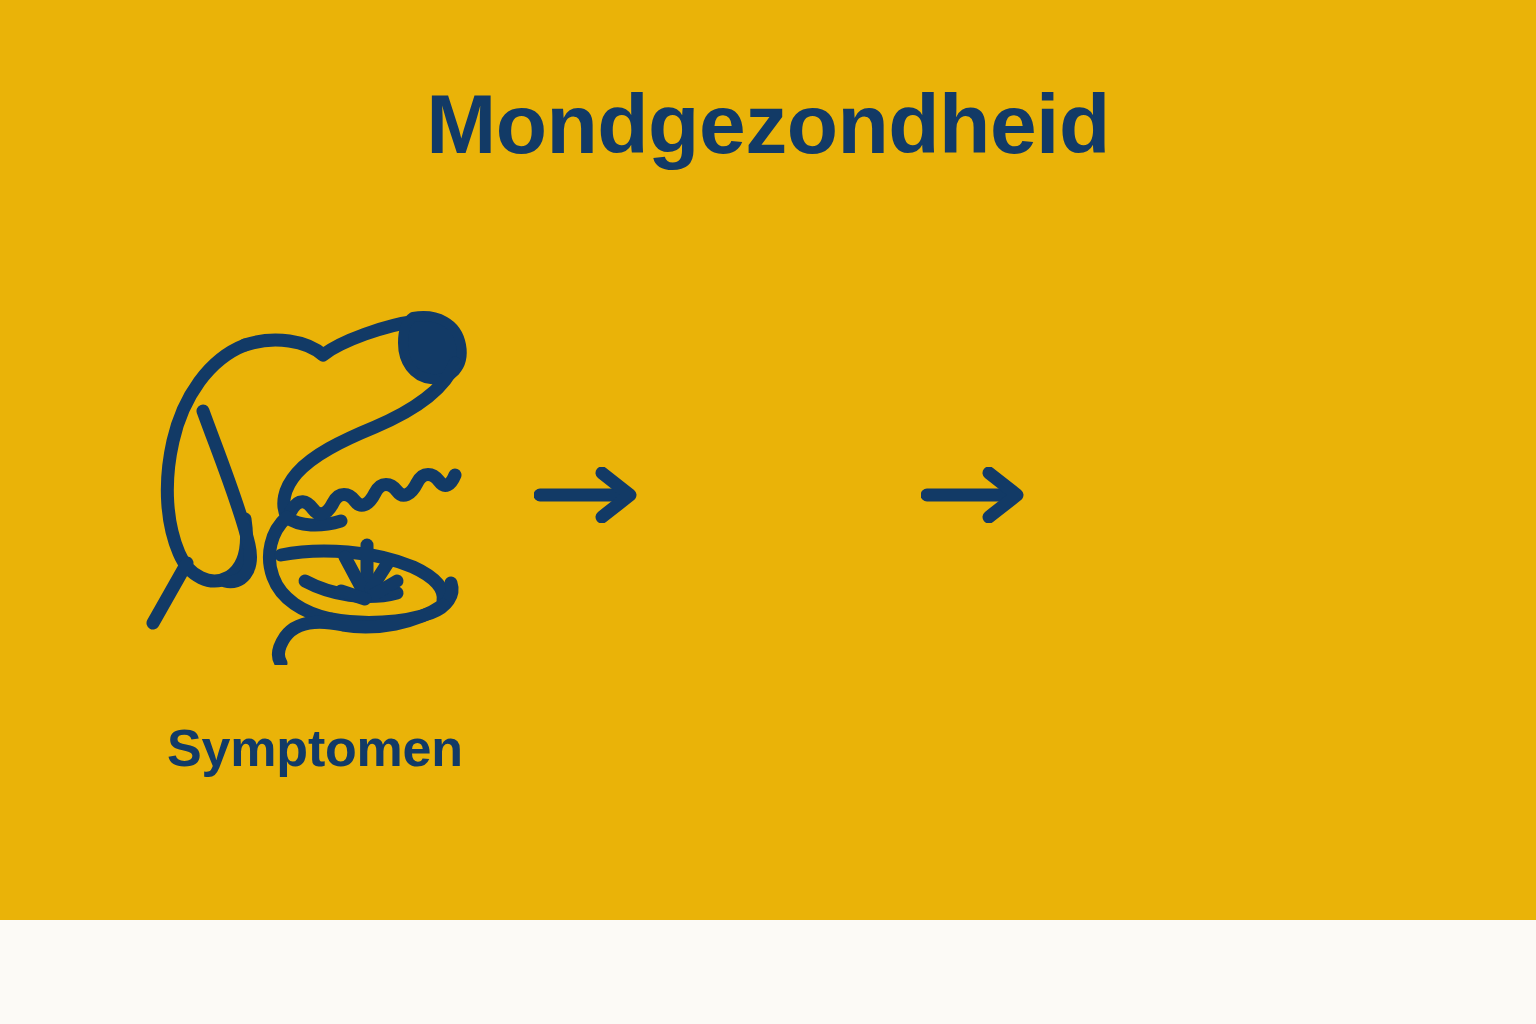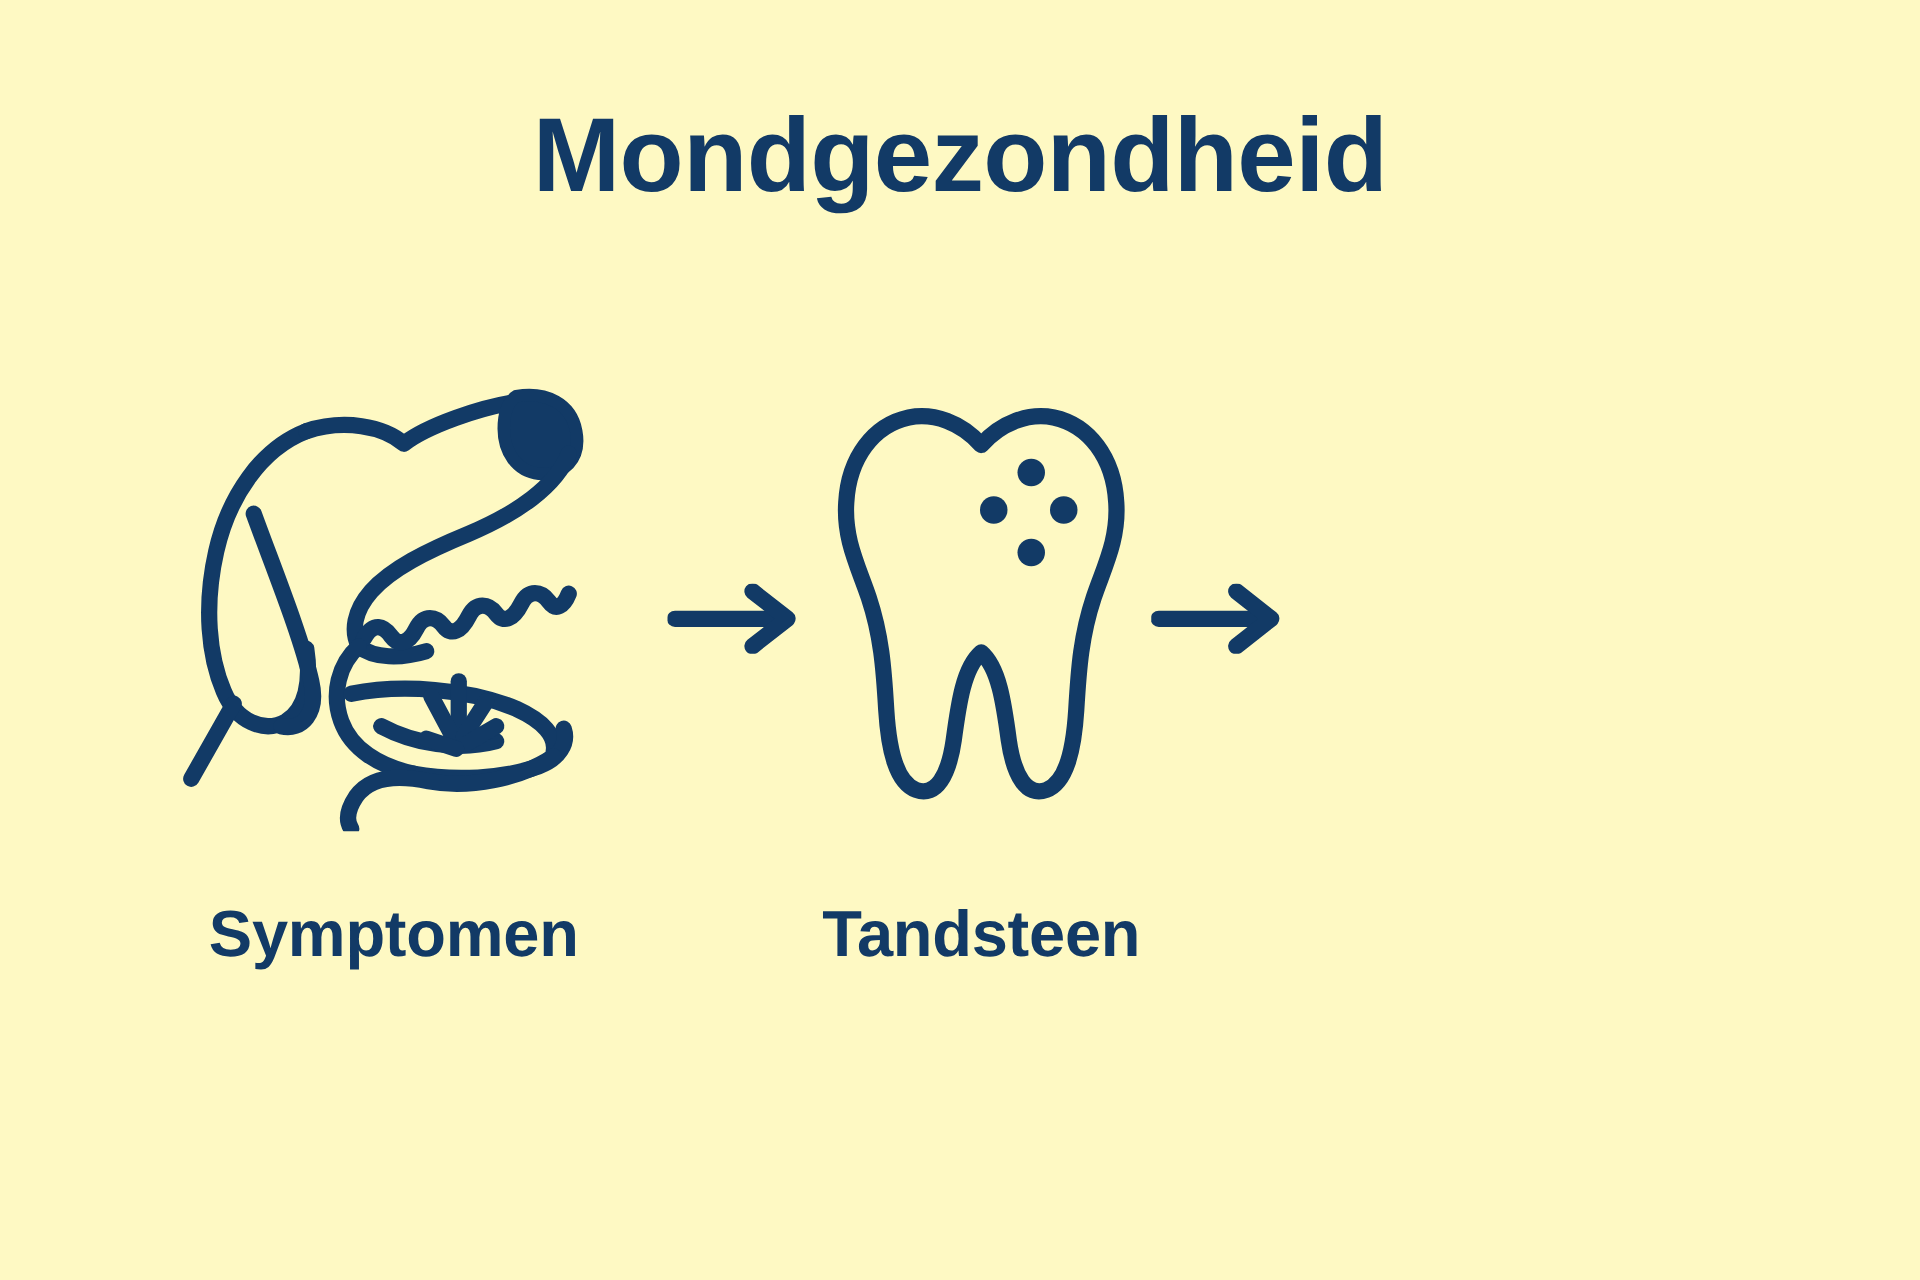--- a/index.html
+++ b/index.html
@@ -10,22 +10,22 @@
     width: 1536px;
     height: 1024px;
     background: #FCFAF6;
     font-family: "Liberation Sans", sans-serif;
     overflow: hidden;
     position: relative;
   }
   #infographic {
     position: relative;
     width: 1536px;
-    height: 1024px;
-    background: #fef9c3;
+    height: 920px;
+    background: #eab308;
   }
   .page-title {
     position: absolute;
     top: 78px;
     left: 0;
     width: 1536px;
     text-align: center;
     font-size: 84px;
     font-weight: 700;
     letter-spacing: -0.5px;
@@ -158,48 +158,20 @@
       <div class="step-label">Symptomen</div>
     </div>
 
     <div class="arrow" id="arrow-1">
       <svg width="108" height="56" viewBox="0 0 108 56" fill="none" stroke="#123A66" stroke-width="13" stroke-linecap="round" stroke-linejoin="round" aria-hidden="true">
         <path d="M6 28 H 92"></path>
         <path d="M68 6 L 96 28 L 68 50"></path>
       </svg>
     </div>
 
-    <div class="step" id="step-2">
-      <div class="step-icon">
-        <svg width="240" height="330" viewBox="0 0 240 330" fill="none" stroke="#123A66" stroke-width="13" stroke-linecap="round" stroke-linejoin="round" aria-hidden="true">
-
-          <path d="M120 36
-                   C 104 18, 82 10, 62 14
-                   C 34 20, 14 46, 12 82
-                   C 10 112, 22 134, 30 158
-                   C 40 188, 42 214, 44 248
-                   C 46 280, 52 306, 68 312
-                   C 84 318, 94 300, 98 272
-                   C 102 242, 106 214, 120 202
-                   C 134 214, 138 242, 142 272
-                   C 146 300, 156 318, 172 312
-                   C 188 306, 194 280, 196 248
-                   C 198 214, 200 188, 210 158
-                   C 218 134, 230 112, 228 82
-                   C 226 46, 206 20, 178 14
-                   C 158 10, 136 18, 120 36 Z"></path>
-
-          <circle cx="160" cy="58" r="11" fill="#123A66" stroke="none"></circle>
-          <circle cx="130" cy="88" r="11" fill="#123A66" stroke="none"></circle>
-          <circle cx="186" cy="88" r="11" fill="#123A66" stroke="none"></circle>
-          <circle cx="160" cy="122" r="11" fill="#123A66" stroke="none"></circle>
-        </svg>
-      </div>
-      <div class="step-label">Tandsteen</div>
-    </div>
 
     <div class="arrow" id="arrow-2">
       <svg width="108" height="56" viewBox="0 0 108 56" fill="none" stroke="#123A66" stroke-width="13" stroke-linecap="round" stroke-linejoin="round" aria-hidden="true">
         <path d="M6 28 H 92"></path>
         <path d="M68 6 L 96 28 L 68 50"></path>
       </svg>
     </div>
 
 
   </div>

